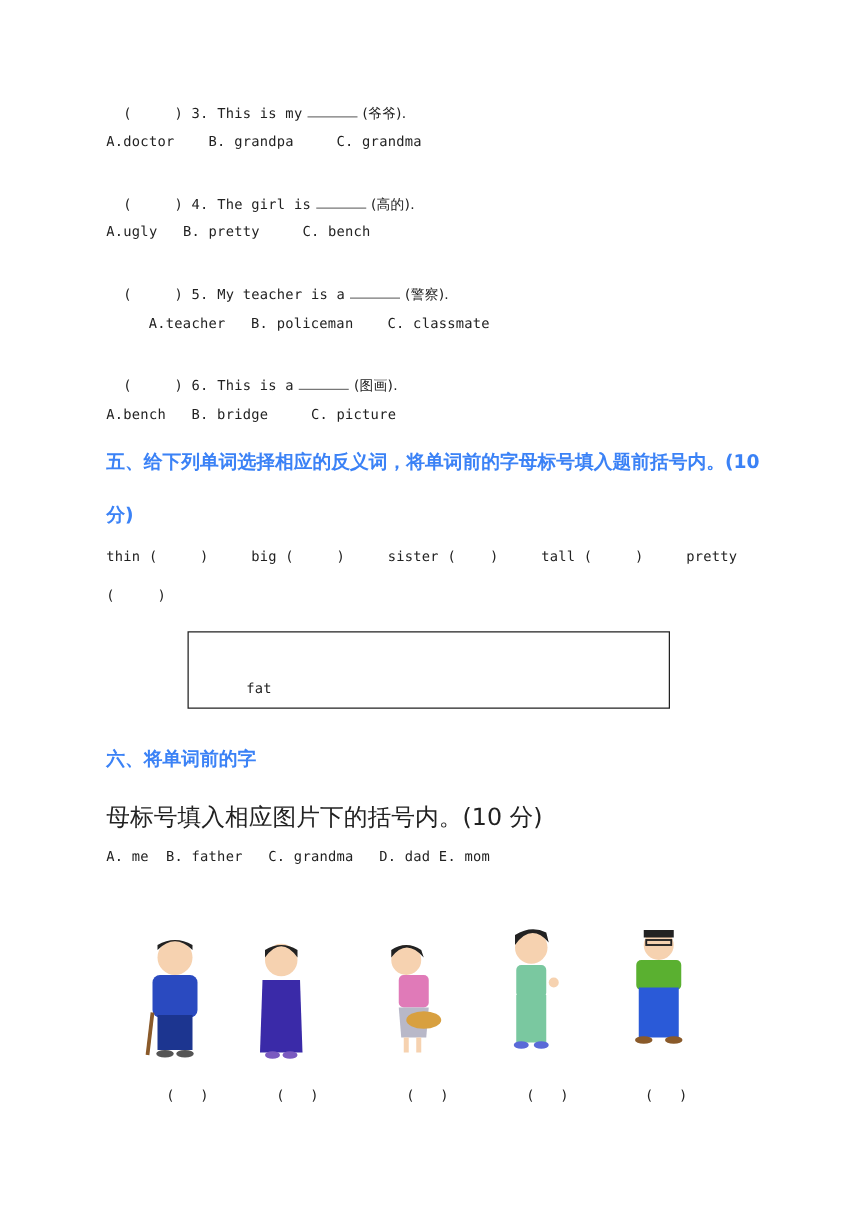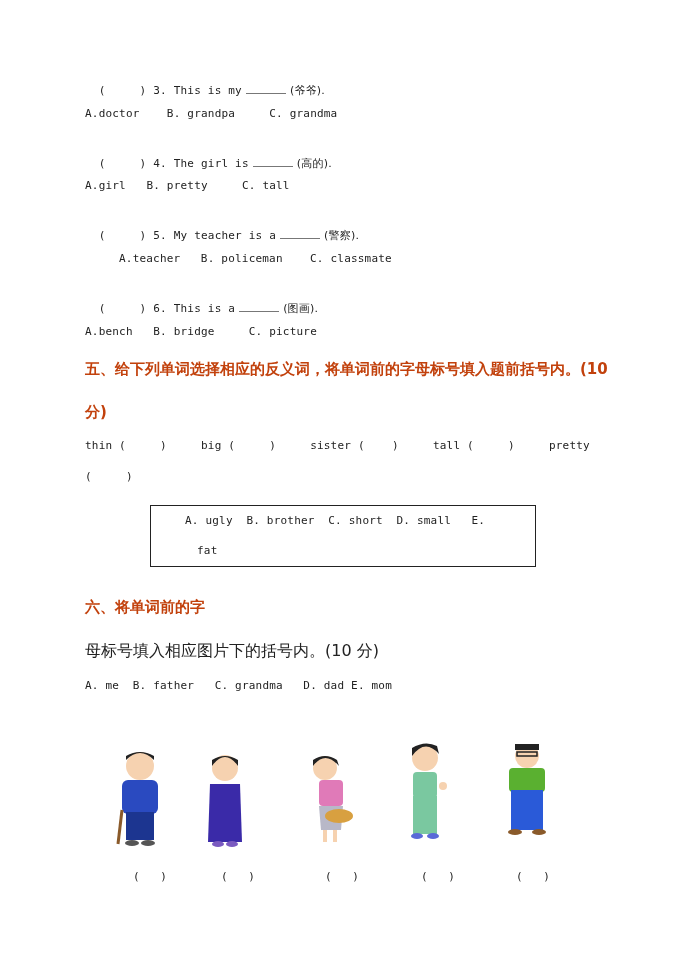--- a/index.html
+++ b/index.html
@@ -1,61 +1,60 @@
 <!DOCTYPE html>
 <html><head>
   <meta charset="utf-8">
   <style>
     html, body { margin:0; padding:0; background:#ffffff; }
     body { width:687px; height:971px; position:relative; overflow:hidden; color:#222; }
     .mono { font-family:"DejaVu Sans Mono","Liberation Mono",monospace; font-size:11px; letter-spacing:0.2px; }
     .cjk { font-family:"DejaVu Sans","Liberation Sans",sans-serif; }
     .line { position:absolute; left:85px; white-space:pre; }
     .blank { display:inline-block; width:40px; border-bottom:1px solid #777; height:10px; vertical-align:baseline; margin:0 4px; }
-    .heading { position:absolute; left:85px; font-family:"DejaVu Sans","Liberation Sans",sans-serif; font-weight:bold; font-size:15px; color:#c2410c; white-space:pre; }
+    .heading { position:absolute; left:85px; font-family:"DejaVu Sans","Liberation Sans",sans-serif; font-weight:bold; font-size:15px; color:#3b82f6; white-space:pre; }
     .box { position:absolute; left:150px; top:505px; width:386px; height:62px; border:1.5px solid #222; box-sizing:border-box; }
     .box .t { position:absolute; left:34px; white-space:pre; }
     .fig { position:absolute; }
     .paren { position:absolute; top:870px; white-space:pre; }
   </style>
 </head>
 <body>
 
 <div class="line mono" style="top:70px;">
   <span>(     ) 3.</span> <span>This is my</span><span class="blank"></span><span class="cjk">(爷爷).</span>
 </div>
 <div class="line mono" style="top:107px;">A.doctor    B. grandpa     C. grandma</div>
 
 <div class="line mono" style="top:143px;">
   <span>(     ) 4.</span> <span>The girl is</span><span class="blank"></span><span class="cjk">(高的).</span>
 </div>
-<div class="line mono" style="top:179px;">A.girl   B. pretty     C. tall</div>
+<div class="line mono" style="top:179px;">A.ugly   B. pretty     C. bench</div>
 
 <div class="line mono" style="top:215px;">
   <span>(     ) 5.</span> <span>My teacher is a</span><span class="blank"></span><span class="cjk">(警察).</span>
 </div>
 <div class="line mono" style="top:252px;margin-left:34px;">A.teacher   B. policeman    C. classmate</div>
 
 <div class="line mono" style="top:288px;">
   <span>(     ) 6.</span> <span>This is a</span><span class="blank"></span><span class="cjk">(图画).</span>
 </div>
 <div class="line mono" style="top:325px;">A.bench   B. bridge     C. picture</div>
 
 <div class="heading" style="top:360px;">五、给下列单词选择相应的反义词，将单词前的字母标号填入题前括号内。(10</div>
 <div class="heading" style="top:403px;">分)</div>
 <div class="line mono" style="top:439px;">thin (     )     big (     )     sister (    )     tall (     )     pretty</div>
 <div class="line mono" style="top:470px;">(     )</div>
 
 <div class="box">
-  <div class="t mono" style="top:8px;">A. ugly  B. brother  C. short  D. small   E.</div>
   <div class="t mono" style="top:38px;margin-left:12px;">fat</div>
 </div>
 
 <div class="heading" style="top:598px;text-align:right;">六、将单词前的字</div>
-<div class="line cjk" style="top:641px; font-size:16px;">母标号填入相应图片下的括号内。(10 分)</div>
+<div class="line cjk" style="top:641px; font-size:19px;">母标号填入相应图片下的括号内。(10 分)</div>
 <div class="line mono" style="top:679px;">A. me  B. father   C. grandma   D. dad E. mom</div>
 
 <svg class="fig" style="left:108px; top:748px;" width="62" height="100">
   <circle cx="32" cy="18" r="14" fill="#f6d2b0"></circle>
   <path d="M18 12 Q32 -2 46 12 L46 8 Q32 0 18 8 Z" fill="#222"></path>
   <rect x="14" y="32" width="36" height="34" rx="6" fill="#2a4ac0"></rect>
   <rect x="18" y="64" width="28" height="28" fill="#1c3590"></rect>
   <line x1="14" y1="62" x2="10" y2="96" stroke="#8a5a2a" stroke-width="3"></line>
   <ellipse cx="24" cy="95" rx="7" ry="3" fill="#555"></ellipse>
   <ellipse cx="40" cy="95" rx="7" ry="3" fill="#555"></ellipse>

